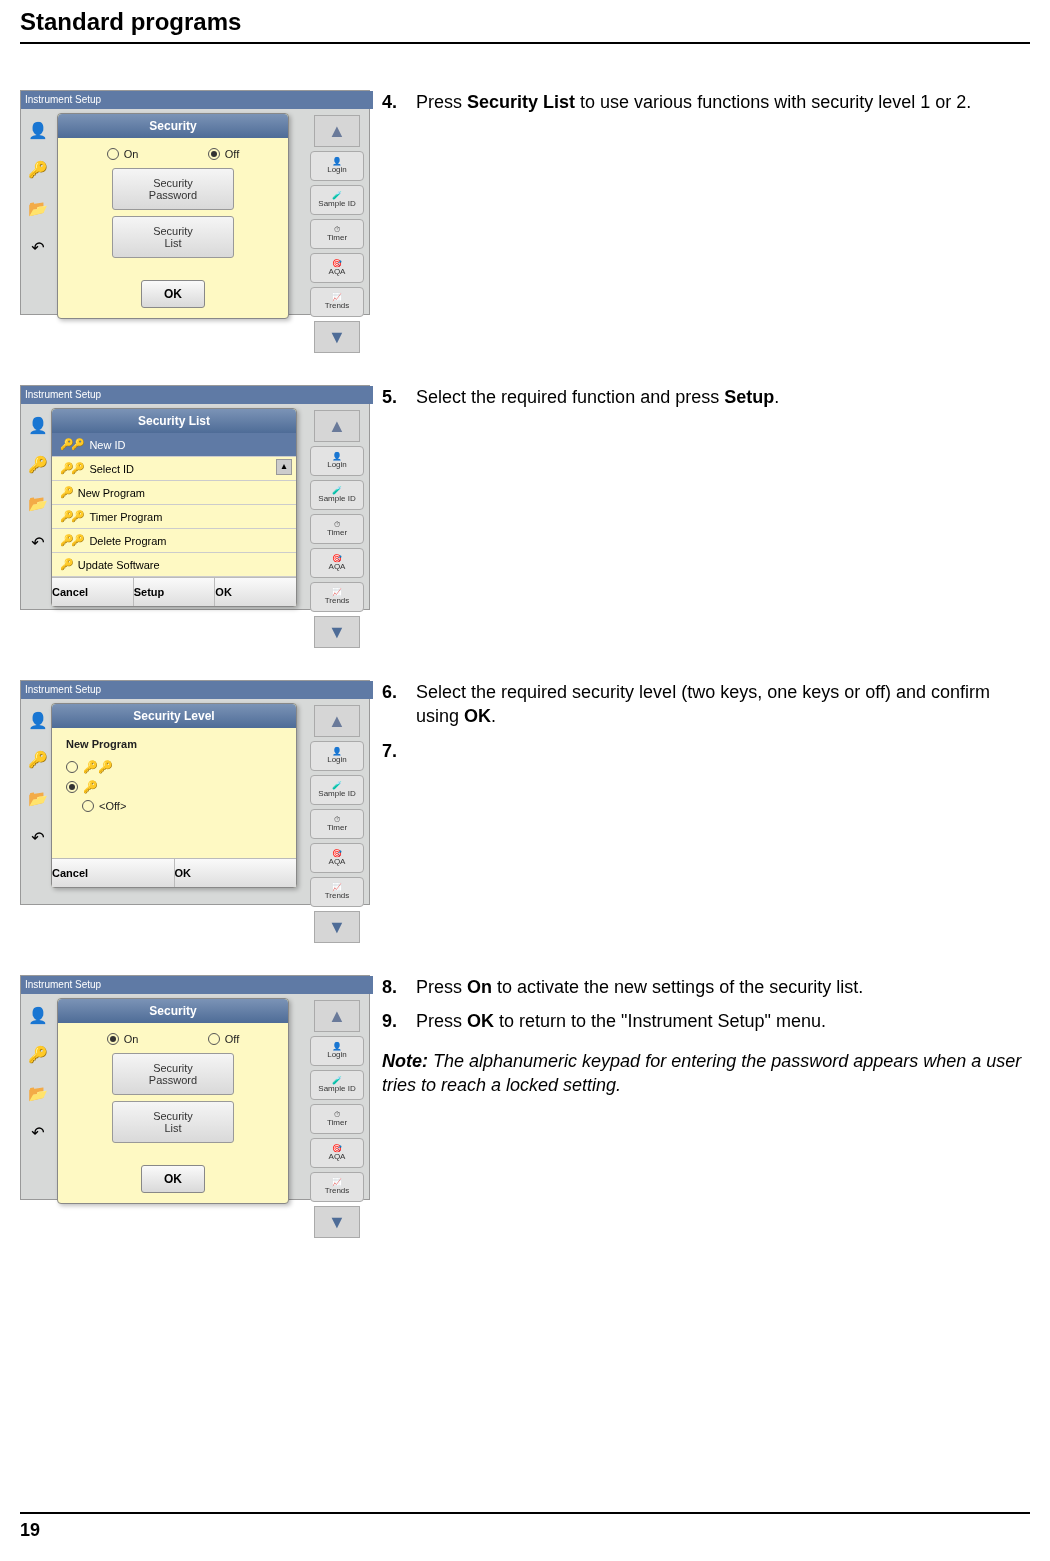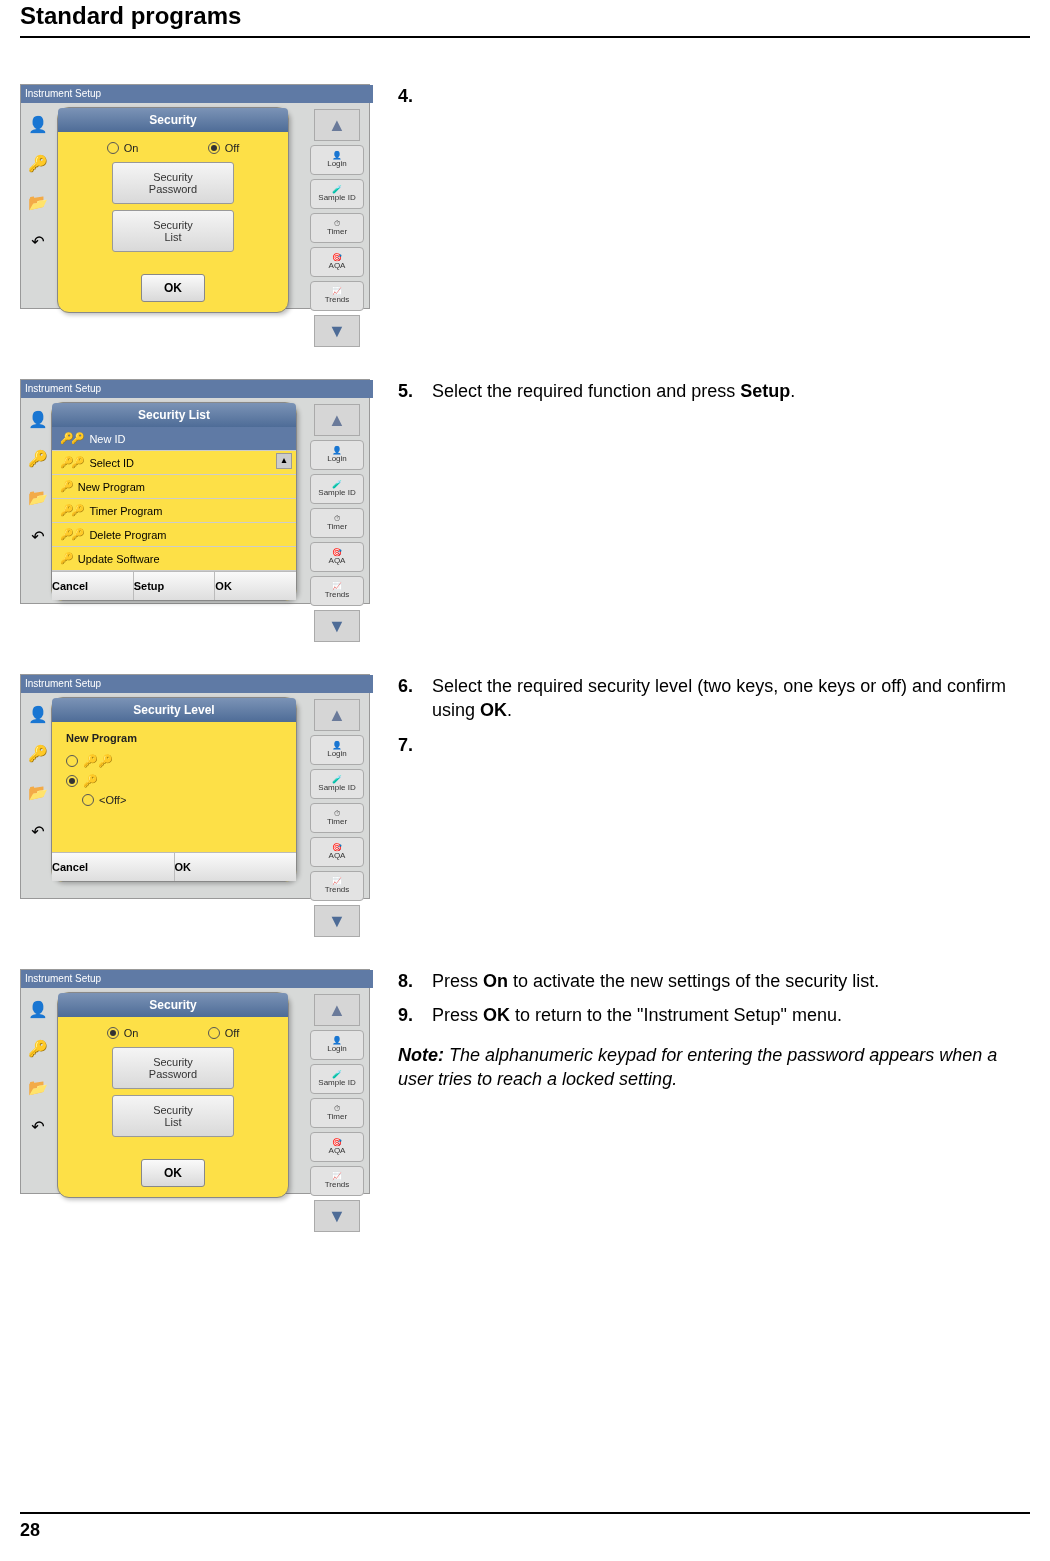--- a/index.html
+++ b/index.html
@@ -1,34 +1,34 @@
 <!DOCTYPE html>
 <html><head>
 <meta charset="utf-8">
 <style>
 html,body{margin:0;padding:0;background:#fff;font-family:Arial,Helvetica,sans-serif;color:#000}
-.page{width:1050px;height:1561px;position:relative;box-sizing:border-box;padding:0 20px}
+.page{width:1050px;height:1561px;position:relative;box-sizing:border-box;padding:6px 20px}
 .header{font-size:24px;font-weight:bold;padding:2px 0 6px 0;border-bottom:2px solid #000;margin-bottom:46px}
-.row{display:flex;gap:28px;margin-bottom:70px;align-items:flex-start}
+.row{display:flex;gap:12px;margin-bottom:70px;align-items:flex-start}
 .shot{width:350px;height:225px;position:relative;background:#d7d9d8;border:1px solid #999;box-sizing:border-box;font-family:Arial,sans-serif}
 .textcol{flex:1;font-size:18px;line-height:1.35}
 .step{display:flex;margin-bottom:10px}
 .num{font-weight:bold;min-width:34px}
 .note{font-style:italic;margin-top:15px}
 b{font-weight:bold}
 .footer{position:absolute;left:20px;right:20px;bottom:20px;border-top:2px solid #000;padding-top:6px;font-size:18px;font-weight:bold}
 
 
 .bgbar{position:absolute;left:0;top:0;width:100%;height:18px;background:#5f7aa5;color:#fff;font-size:10px;padding-left:4px;line-height:18px}
 .sideicons{position:absolute;left:4px;top:30px;width:26px;display:flex;flex-direction:column;gap:20px;align-items:center}
 .sideicons span{font-size:16px}
 .rightbar{position:absolute;right:4px;top:24px;width:56px;display:flex;flex-direction:column;align-items:center;gap:4px}
 .rbtn{width:52px;height:28px;background:#e3e3e3;border:1px solid #aaa;border-radius:4px;font-size:8px;display:flex;flex-direction:column;align-items:center;justify-content:center;color:#333;line-height:1}
 .arrow{width:44px;height:30px;background:#d6d6d6;border:1px solid #aaa;display:flex;align-items:center;justify-content:center;font-size:18px;color:#6a7a9a}
-.dialog{position:absolute;background:#fde047;border:1px solid #888;border-radius:12px;box-shadow:2px 2px 4px rgba(0,0,0,.25)}
+.dialog{position:absolute;background:#fef9c3;border:1px solid #888;border-radius:4px;box-shadow:2px 2px 4px rgba(0,0,0,.25)}
 .dtitle{background:linear-gradient(#7b93b6,#4e6c97);color:#fff;font-size:12px;font-weight:bold;text-align:center;padding:5px 0;border-radius:4px 4px 0 0}
 .dbody{padding:10px 14px;font-size:11px;color:#222}
 .wbtn{background:linear-gradient(#f5f5f5,#d9d9d9);border:1px solid #999;border-radius:3px;text-align:center;padding:8px 0;font-size:11px;color:#333;margin:6px auto;width:120px}
 .okrow{display:flex;justify-content:center;gap:6px;padding:6px 10px 10px}
 .okbtn{background:linear-gradient(#fafafa,#d9d9d9);border:1px solid #888;border-radius:3px;padding:6px 22px;font-size:12px;font-weight:bold}
 .radio{display:inline-flex;align-items:center;gap:5px;font-size:11px}
 .radio i{width:10px;height:10px;border:1px solid #555;border-radius:50%;display:inline-block;position:relative}
 .radio.sel i::after{content:"";position:absolute;inset:2px;background:#333;border-radius:50%}
 .listrow{display:flex;align-items:center;gap:6px;padding:5px 8px;border-bottom:1px solid #ccc;font-size:11px}
 .listrow .keys{color:#6a8a2e;font-size:11px;letter-spacing:-2px}
@@ -101,20 +101,21 @@
             </div>
         </div>
         <div class="okrow">
             <div class="okbtn">OK</div>
           </div>
       </div>
     </div>
     <div class="textcol">
       <div class="step">
           <span class="num">4.</span>
+        <span><span>Press </span><b>Security List</b><span> to use various functions with security level 1 or 2.</span></span>
       </div>
     </div>
   </div>
 
   <div class="row">
     <div class="shot">
       <div class="bgbar">Instrument Setup</div>
       <div class="sideicons">
         <span>👤</span>
         <span style="color:#6a8a2e">🔑</span>
@@ -322,14 +323,14 @@
         <span><span>Press </span><b>On</b><span> to activate the new settings of the security list.</span></span>
       </div>
       <div class="step">
           <span class="num">9.</span>
         <span><span>Press </span><b>OK</b><span> to return to the "Instrument Setup" menu.</span></span>
       </div>
       <div class="note"><b style="font-style:italic">Note:</b><span> The alphanumeric keypad for entering the password appears when a user tries to reach a locked setting.</span></div>
     </div>
   </div>
 
-  <div class="footer">28</div>
+  <div class="footer">19</div>
 </div>
 
 </body></html>

